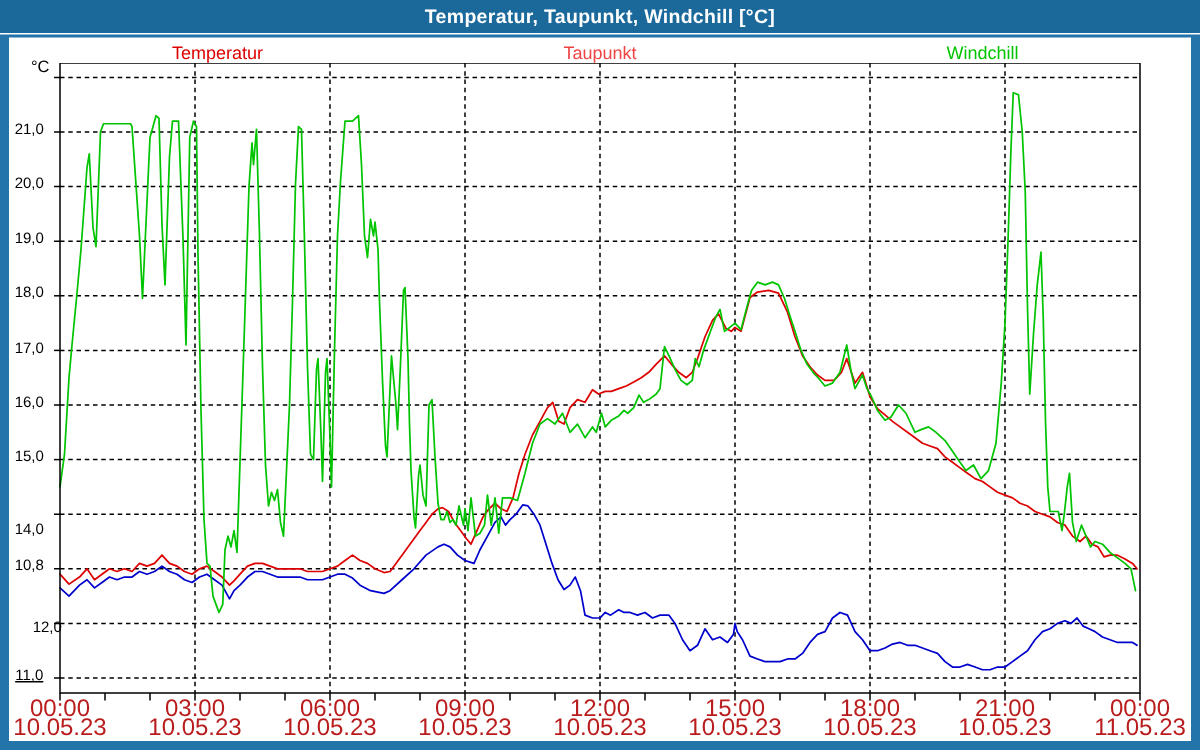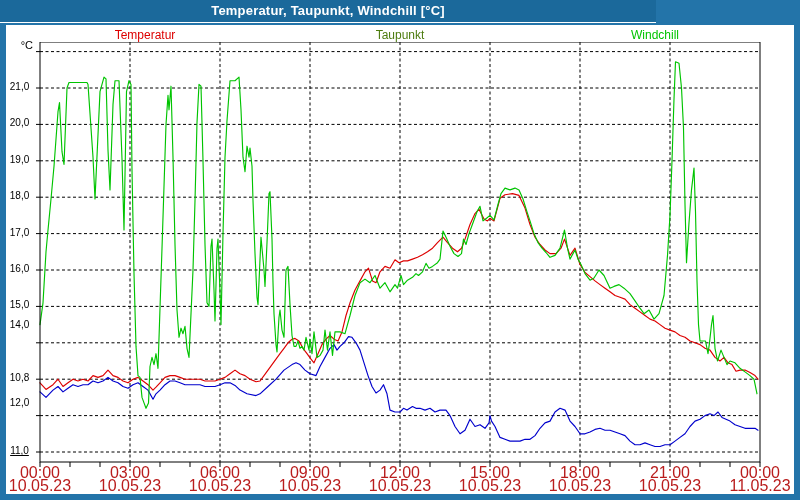--- a/index.html
+++ b/index.html
@@ -1,21 +1,21 @@
 <!DOCTYPE html>
 <html><head>
 <meta charset="utf-8">
 <style>
   html,body{margin:0;padding:0;}
   body{
     width:800px;height:500px;position:relative;overflow:hidden;
     background:#2374a9;font-family:"Liberation Sans",sans-serif;
   }
   .titlebar{
-    position:absolute;left:0;top:0;width:656px;height:22px;
+    position:absolute;left:0;top:0;width:800px;height:22px;
     background:#1b699b;border-bottom:1px solid #ffffff;
     color:#ffffff;font-size:13px;font-weight:bold;
     text-align:center;line-height:22px;letter-spacing:0.2px;
   }
   .panel{
     position:absolute;left:6px;top:25px;width:788px;height:469px;
     background:#ffffff;
   }
   .legend-item{
     position:absolute;top:3px;transform:translateX(-50%);
@@ -40,21 +40,21 @@
 </head>
 <body>
 
 <div>
   <div class="titlebar">
     <span>Temperatur, Taupunkt, Windchill [°C]</span>
   </div>
 
   <div class="panel">
     <span class="legend-item leg0" style="color: rgb(221, 0, 0);">Temperatur</span>
-    <span class="legend-item leg1" style="color: #4d7c0f;">Taupunkt</span>
+    <span class="legend-item leg1" style="color: #ef4444;">Taupunkt</span>
     <span class="legend-item leg2" style="color: rgb(0, 196, 0);">Windchill</span>
 
     <div class="unit-label">°C</div>
 
     <div class="plot">
       <svg id="chart-svg" viewBox="-4 0 728 427" xmlns="http://www.w3.org/2000/svg">
           <rect x="0" y="0" width="720" height="420" fill="#ffffff" stroke="none"></rect>
           <line x1="0" y1="46" x2="720" y2="46" stroke="#000000" stroke-width="1" stroke-dasharray="3 2.5"></line>
           <line x1="0" y1="82.40000000000003" x2="720" y2="82.40000000000003" stroke="#000000" stroke-width="1" stroke-dasharray="3 2.5"></line>
           <line x1="0" y1="118.80000000000001" x2="720" y2="118.80000000000001" stroke="#000000" stroke-width="1" stroke-dasharray="3 2.5"></line>
@@ -119,23 +119,23 @@
     </div>
 
     <div id="ylabels">
         <div class="ylab" style="top: 56px;">21,0</div>
         <div class="ylab" style="top: 92.4px;">20,0</div>
         <div class="ylab" style="top: 128.8px;">19,0</div>
         <div class="ylab" style="top: 165.2px;">18,0</div>
         <div class="ylab" style="top: 201.6px;">17,0</div>
         <div class="ylab" style="top: 238px;">16,0</div>
         <div class="ylab" style="top: 274.4px;">15,0</div>
-        <div class="ylab" style="top: 294px;">14,0</div>
+        <div class="ylab" style="top: 323px;">14,0</div>
         <div class="ylab" style="top: 347.2px;">10,8</div>
-        <div class="ylab" style="top: 372px;">12,0</div>
+        <div class="ylab" style="top: 388px; padding-left: 12px;">12,0</div>
         <div class="ylab" style="top: 420px; text-decoration: underline;">11,0</div>
       </div>
     <div id="xlabels">
         <div class="xlab" style="left: 2px; top: 441px;">
           <div>00:00</div>
           <div>10.05.23</div>
         </div>
         <div class="xlab" style="left: 92px; top: 441px;">
           <div>03:00</div>
           <div>10.05.23</div>

